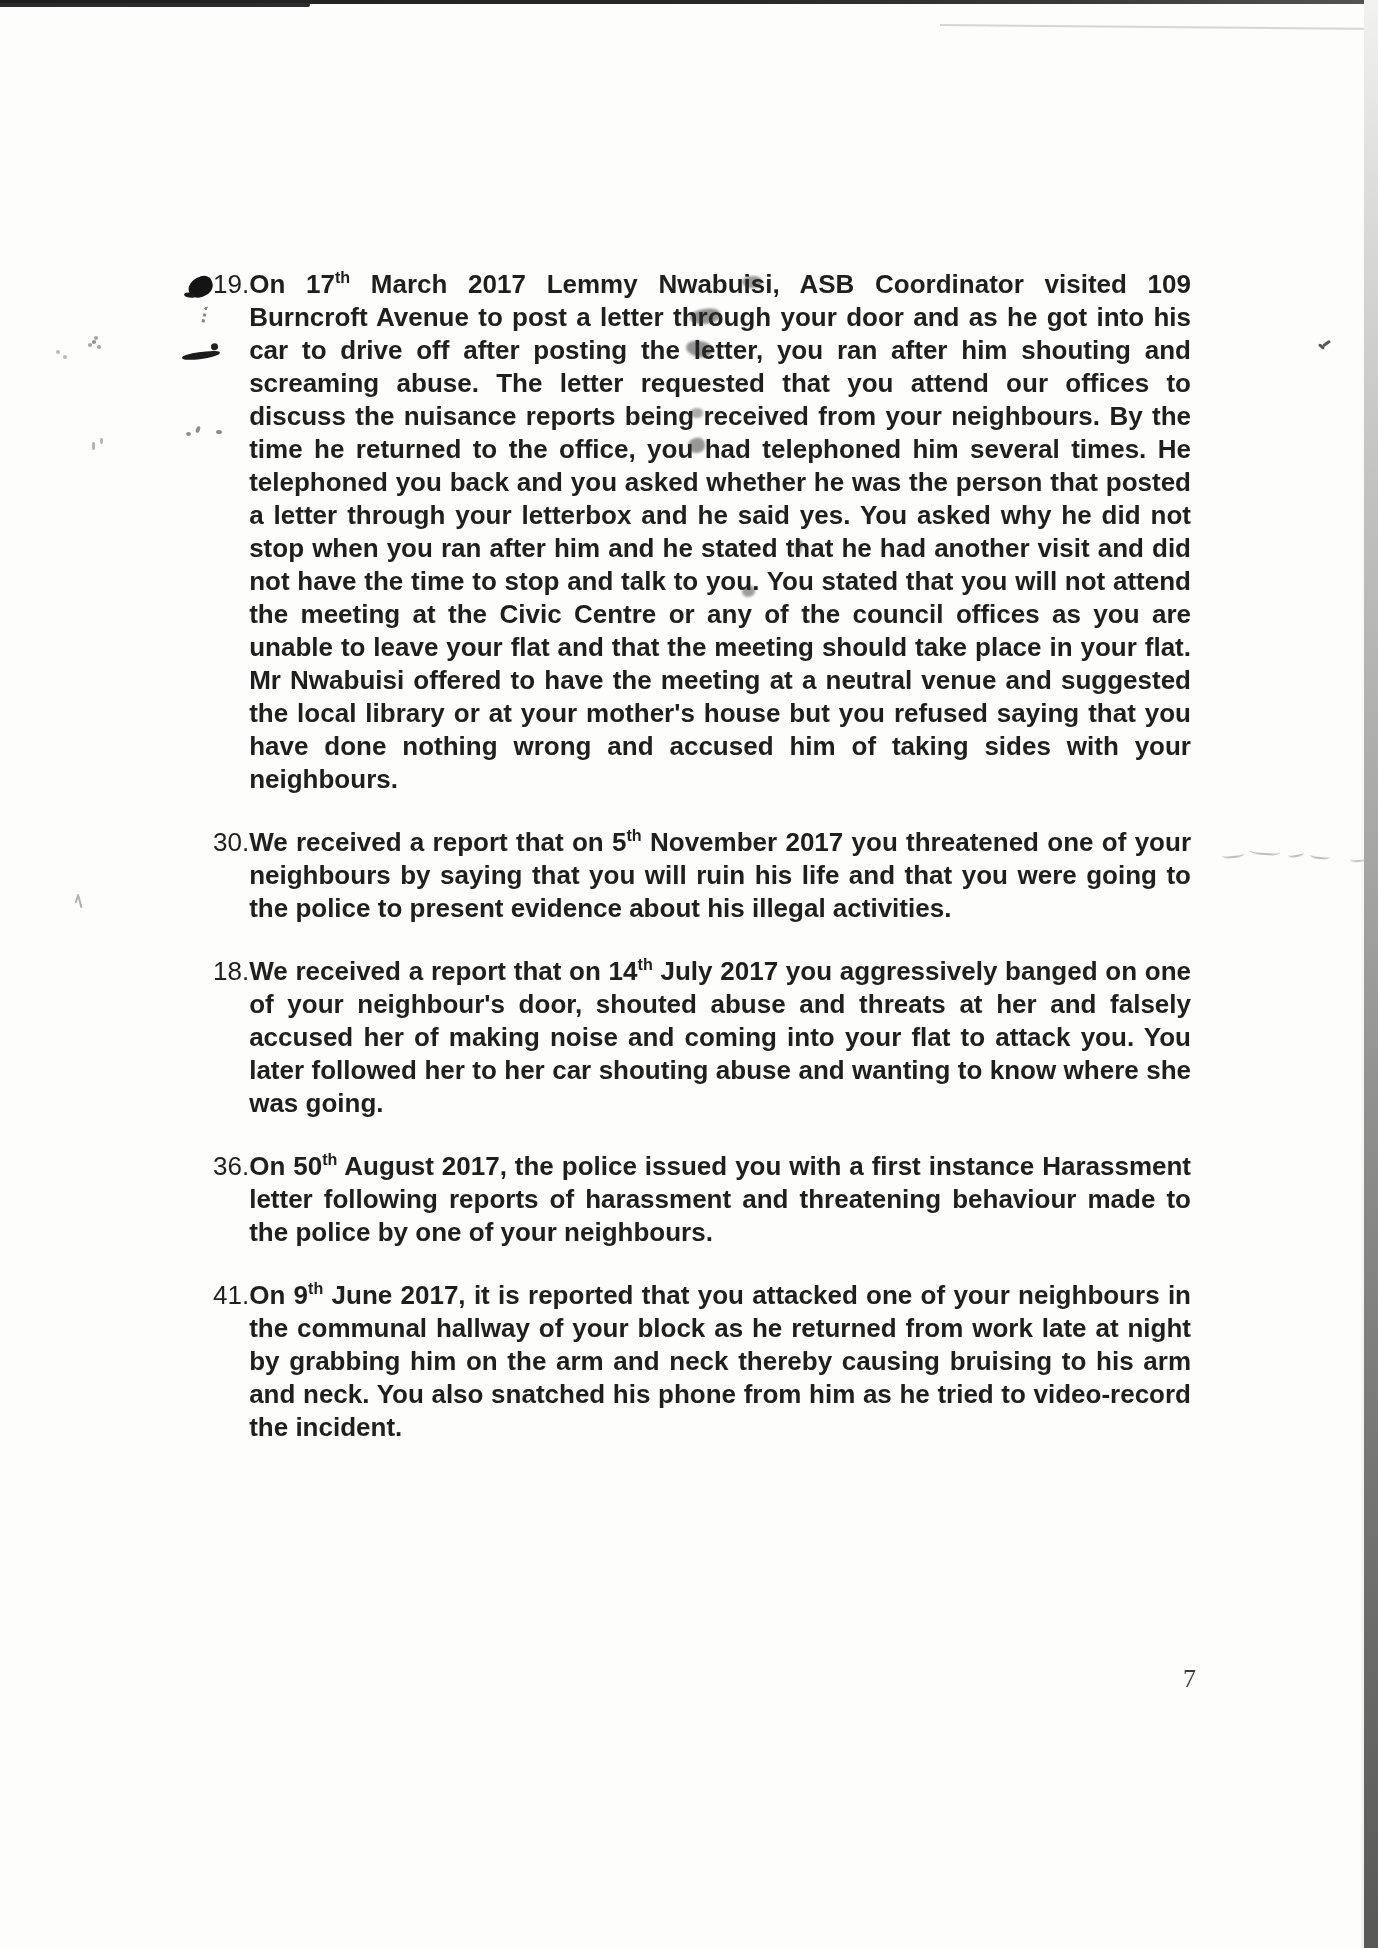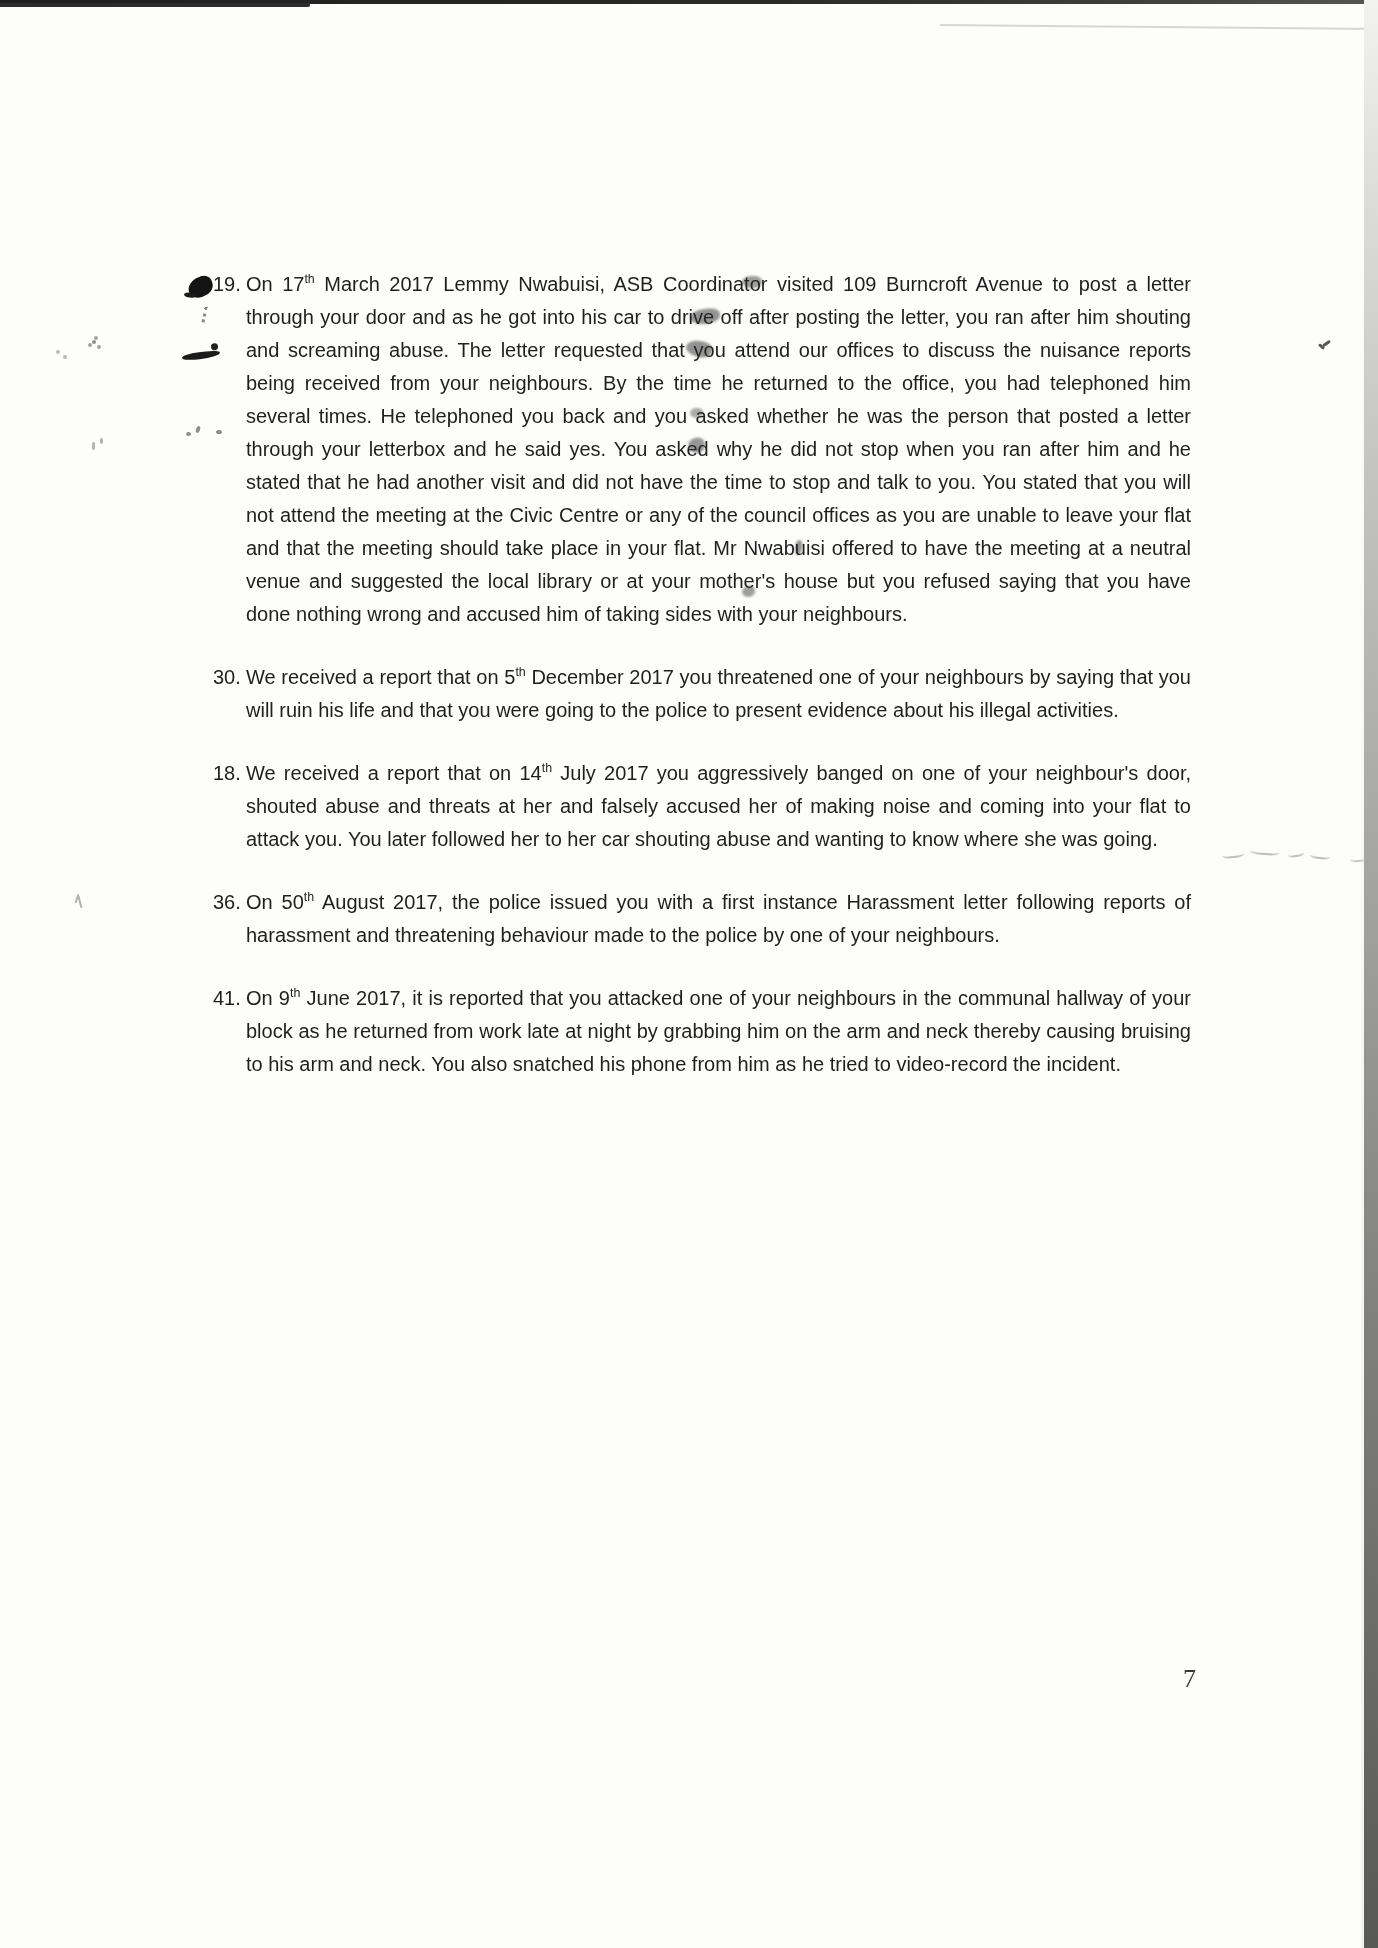--- a/index.html
+++ b/index.html
@@ -34,31 +34,32 @@
   .scan-right-band::before {
     content: ""; position: absolute; left: -3px; top: 0; width: 3px; height: 100%;
     background: linear-gradient(to bottom, rgba(255,255,255,0) 0%, rgba(240,240,240,.9) 100%);
   }
   
   .content {
     position: absolute; left: 213px; top: 268px; width: 978px;
   }
   .para {
     display: flex;
-    font-size: 20px;
+    font-size: 26px;
     line-height: 33px;
     margin: 0 0 30px 0;
   }
   .para .num {
     flex: 0 0 33px;
     white-space: nowrap;
   }
   .para .body {
     flex: 1 1 auto;
     text-align: justify;
+    font-weight: bold;
   }
   .para .body sup {
     font-size: 0.62em;
     vertical-align: super;
     line-height: 0;
   }
   .page-number {
     position: absolute; left: 1183px; top: 1664px;
     font-family: "Liberation Serif", serif;
     font-size: 26px; color: #3a3a3a;
@@ -151,21 +152,21 @@
 
   <div class="content">
 
     <div class="para">
       <span class="num">19.</span>
       <span class="body"><span>On 17</span><sup>th</sup><span> March 2017 Lemmy Nwabuisi, ASB Coordinator visited 109 Burncroft Avenue to post a letter through your door and as he got into his car to drive off after posting the letter, you ran after him shouting and screaming abuse. The letter requested that you attend our offices to discuss the nuisance reports being received from your neighbours. By the time he returned to the office, you had telephoned him several times. He telephoned you back and you asked whether he was the person that posted a letter through your letterbox and he said yes. You asked why he did not stop when you ran after him and he stated that he had another visit and did not have the time to stop and talk to you. You stated that you will not attend the meeting at the Civic Centre or any of the council offices as you are unable to leave your flat and that the meeting should take place in your flat. Mr Nwabuisi offered to have the meeting at a neutral venue and suggested the local library or at your mother's house but you refused saying that you have done nothing wrong and accused him of taking sides with your neighbours.</span></span>
     </div>
 
     <div class="para">
       <span class="num">30.</span>
-      <span class="body"><span>We received a report that on 5</span><sup>th</sup><span> December 2017 you threatened one of your neighbours by saying that you will ruin his life and that you were going to the police to present evidence about his illegal activities.</span></span>
+      <span class="body"><span>We received a report that on 5</span><sup>th</sup><span> November 2017 you threatened one of your neighbours by saying that you will ruin his life and that you were going to the police to present evidence about his illegal activities.</span></span>
     </div>
 
     <div class="para">
       <span class="num">18.</span>
       <span class="body"><span>We received a report that on 14</span><sup>th</sup><span> July 2017 you aggressively banged on one of your neighbour's door, shouted abuse and threats at her and falsely accused her of making noise and coming into your flat to attack you. You later followed her to her car shouting abuse and wanting to know where she was going.</span></span>
     </div>
 
 
     <div class="para">
       <span class="num">36.</span>

